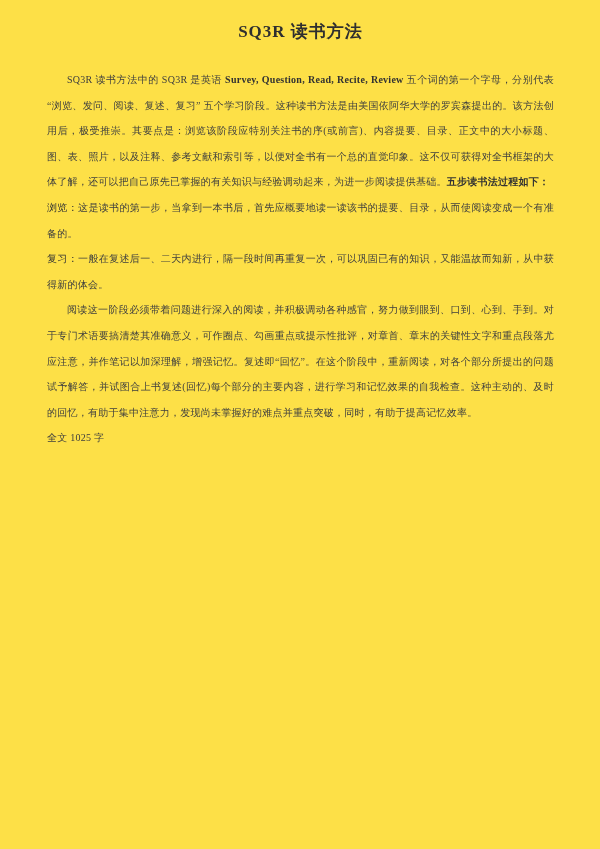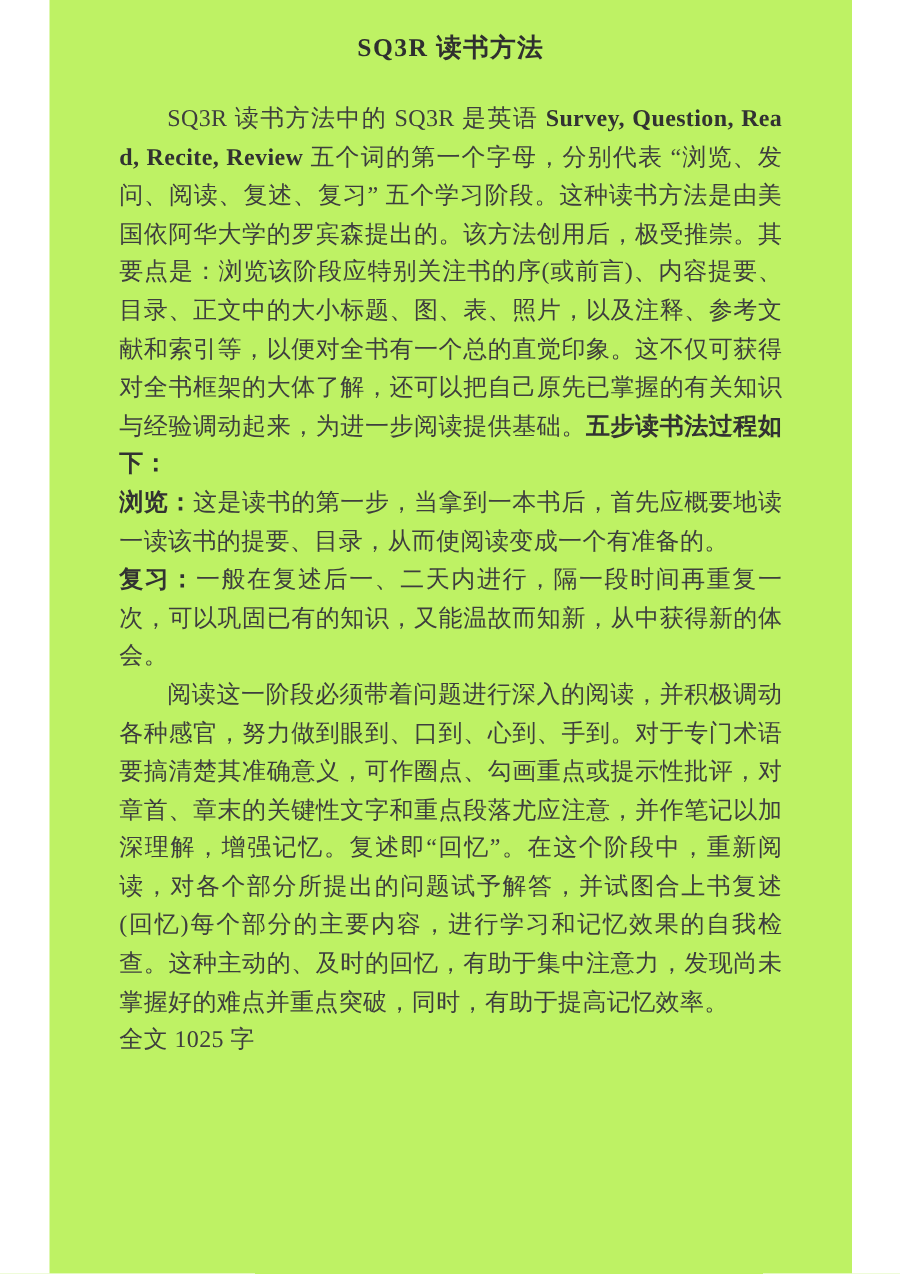--- a/index.html
+++ b/index.html
@@ -2,51 +2,51 @@
 <html><head>
 <meta charset="utf-8">
 <style>
   html, body {
     margin: 0;
     padding: 0;
     background: #ffffff;
   }
   .page {
     position: relative;
-    width: 535px;
+    width: 600px;
     height: 849px;
     margin: 0 auto;
-    background: #bef264;
+    background: #fde047;
     box-sizing: border-box;
     padding: 14px 46px 0 47px;
     font-family: "Liberation Serif", "DejaVu Serif", serif;
     color: #3e3e3e;
     overflow: hidden;
   }
   .doc-title {
     margin: 6px 0 24px 0;
     text-align: center;
     font-size: 17px;
     font-weight: bold;
     letter-spacing: 1px;
     color: #2f2f2f;
   }
   .body-text p {
     margin: 0;
-    font-size: 16px;
+    font-size: 10px;
     line-height: 25.6px;
     text-align: justify;
     letter-spacing: 0.25px;
     word-break: break-all;
   }
   .indent {
     text-indent: 2em;
   }
   .lead {
-    font-weight: bold;
+    font-weight: normal;
     color: #323232;
     margin-top: 25px;
   }
   .bold-inline {
     font-weight: bold;
     color: #323232;
   }
   .word-count {
     margin-top: 0;
   }

